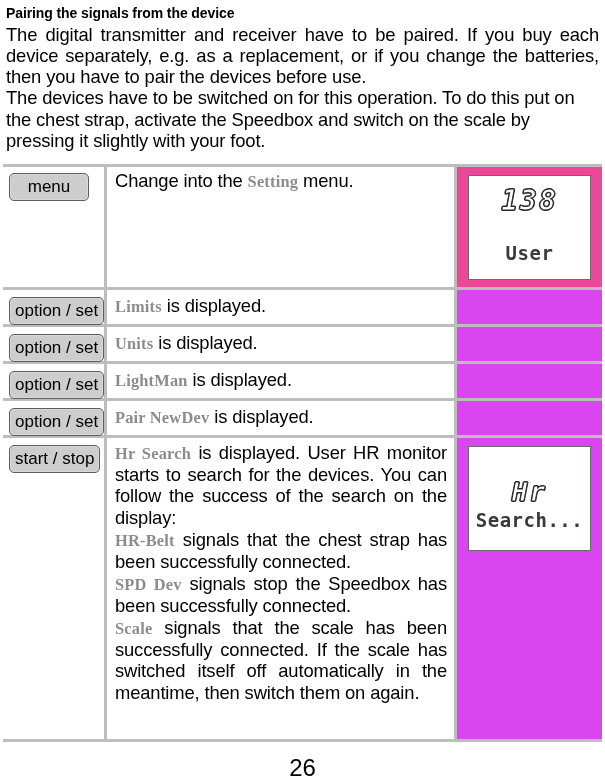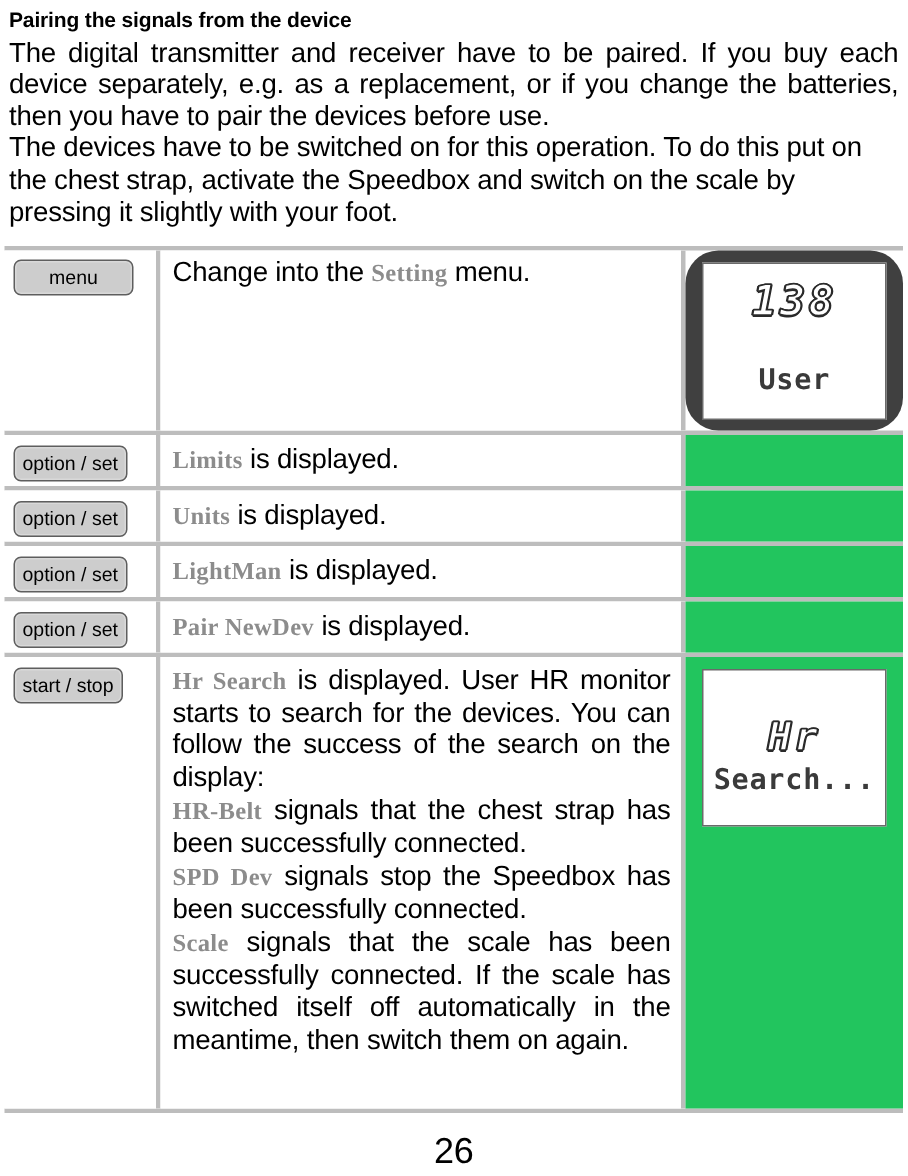--- a/index.html
+++ b/index.html
@@ -79,36 +79,35 @@
     width: 350px;
     min-width: 350px;
     box-sizing: border-box;
     background: #ffffff;
     border-right: 3px solid #bdbdbd;
     padding: 3px 7px 5px 8px;
   }
   .cell-lcd {
     flex: 1 1 auto;
     box-sizing: border-box;
-    background: #22c55e;
+    background: #d946ef;
     padding: 0;
     position: relative;
   }
   .cell-lcd.white {
-    background: #404040;
-    border-radius: 22px;
+    background: #ec4899;
   }
 
   
   .keybtn {
     display: inline-block;
     background: #cdcdcd;
     border: 1px solid #5e5e5e;
     border-radius: 5px;
-    font-size: 13px;
+    font-size: 17px;
     line-height: 1;
     padding: 4px 7px 5px 7px;
     color: #000000;
     text-align: center;
     white-space: nowrap;
     box-shadow: inset 0 0 0 1px #d9d9d9;
   }
   .keybtn.menu { width: 78px; padding-left: 0; padding-right: 0; }
   .keybtn.wide { padding-left: 5px; padding-right: 5px; }
 

